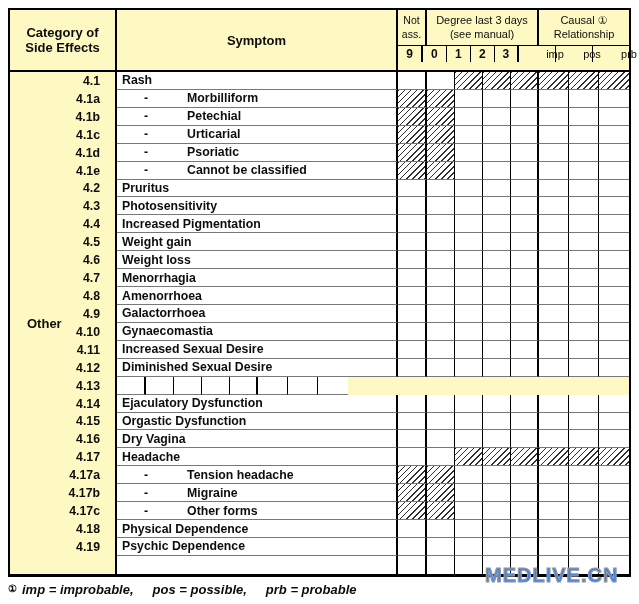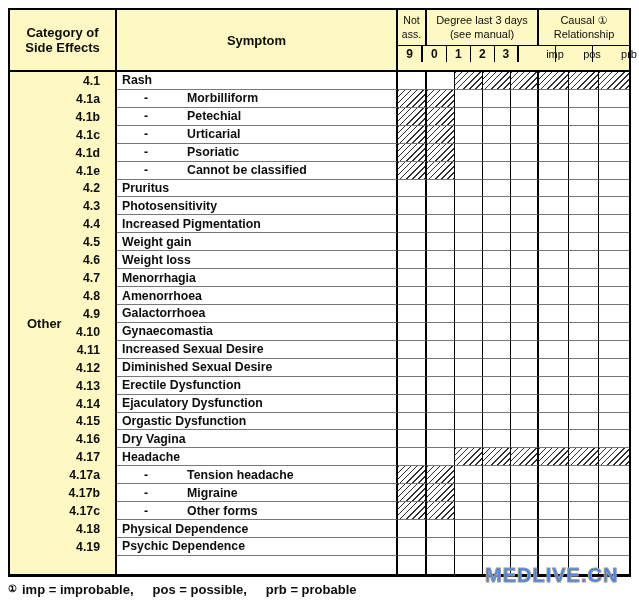--- a/index.html
+++ b/index.html
@@ -82,21 +82,21 @@
   .hatch {
     background-image: repeating-linear-gradient(
       135deg, #2e2e2e 0px, #2e2e2e 1.2px, transparent 1.2px, transparent 4.3px) !important;
   }
   
   .footnote {
     position: absolute; left: 8px; top: 582px;
     font-size: 13px; font-weight: bold; display: flex; align-items: baseline;
   }
   .fn-symbol { font-size: 10px; margin-right: 5px; position: relative; top: -2px; }
-  .fn-part { margin-right: 19px; }
+  .fn-part { margin-right: 19px; font-style: italic; }
   .fn-part:last-child { margin-right: 0; }
   
   .watermark {
     position: absolute; left: 485px; top: 564px;
     font-size: 20px; font-weight: bold; letter-spacing: 1px;
     color: #3b82f6;
     -webkit-text-stroke: 1.1px #9a9a9a;
     text-shadow: 0 0 1px #aaaaaa;
     z-index: 5;
   }
@@ -361,21 +361,20 @@
           <div class="cell c9"></div>
           <div class="cell c0"></div>
           <div class="cell c1"></div>
           <div class="cell c2"></div>
           <div class="cell c3"></div>
           <div class="cell ci"></div>
           <div class="cell cp"></div>
           <div class="cell cb"></div>
         </div>
         <div class="row">
-          <div class="cell sym">Erectile Dysfunction</div>
           <div class="cell c9"></div>
           <div class="cell c0"></div>
           <div class="cell c1"></div>
           <div class="cell c2"></div>
           <div class="cell c3"></div>
           <div class="cell ci"></div>
           <div class="cell cp"></div>
           <div class="cell cb"></div>
         </div>
         <div class="row">

